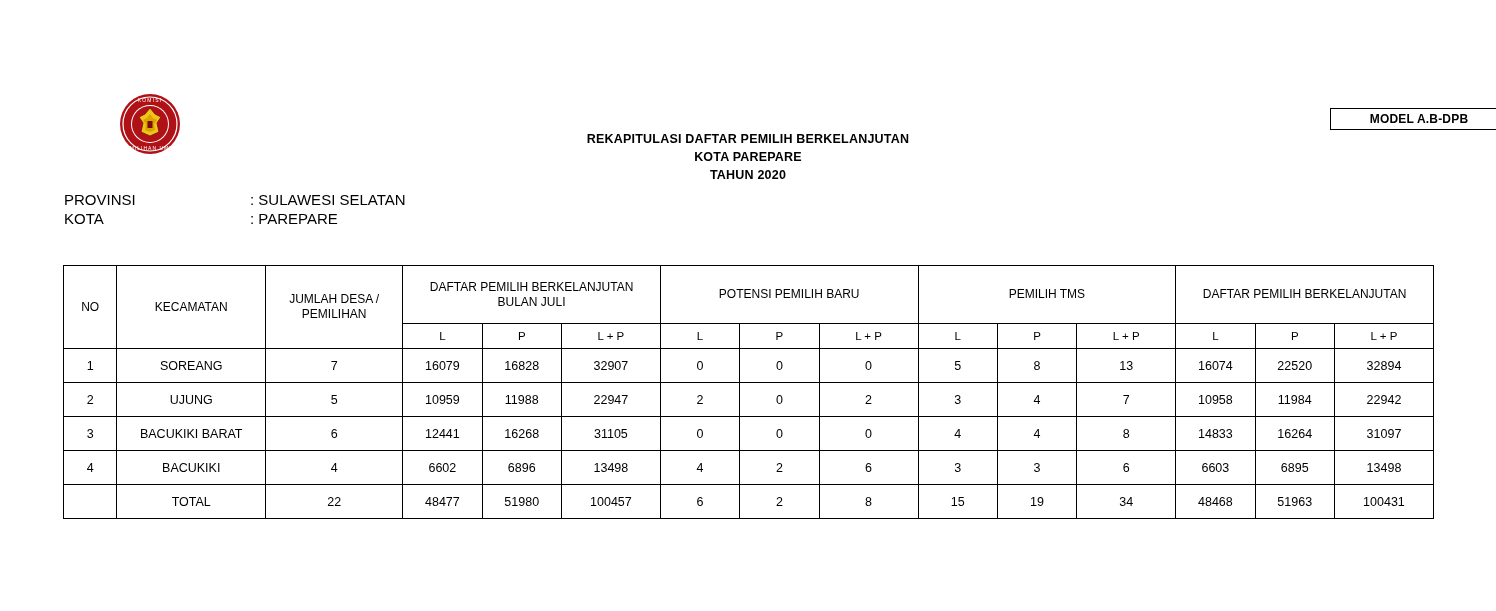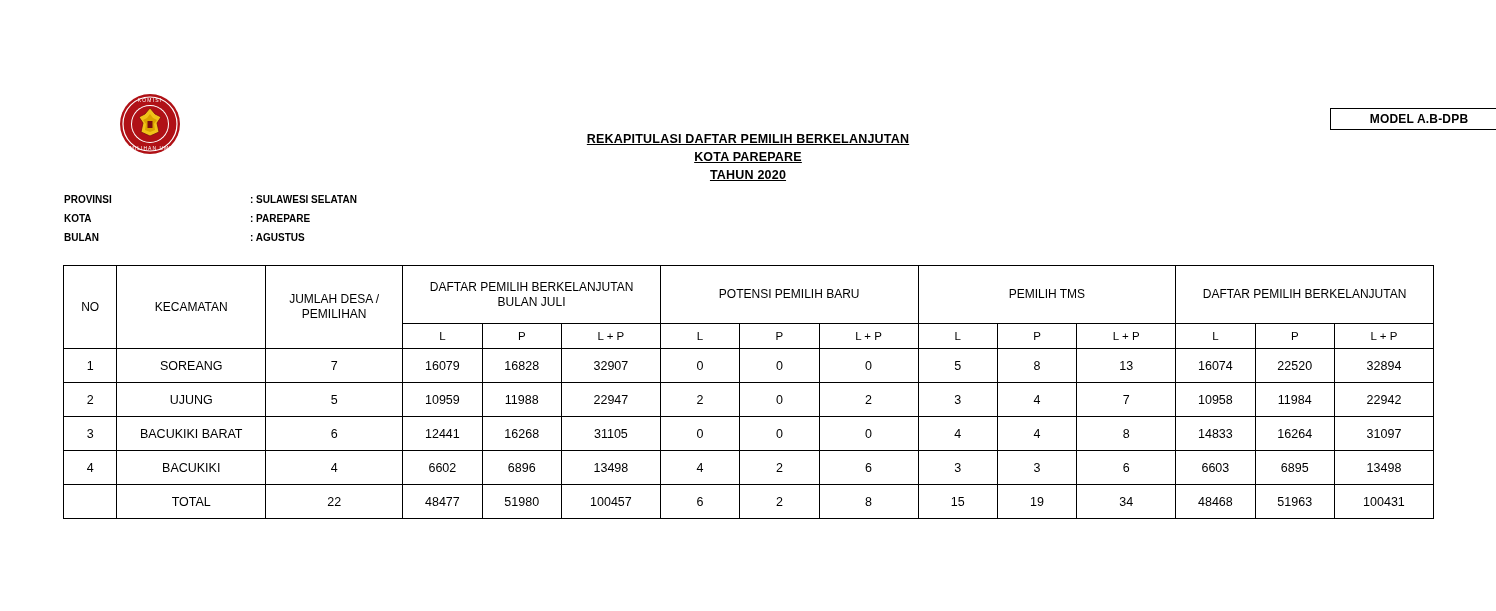--- a/index.html
+++ b/index.html
@@ -42,35 +42,34 @@
   }
 
   
   .title-block {
     position: absolute;
     left: 0;
     top: 130px;
     width: 1496px;
     text-align: center;
     line-height: 18px;
-    text-decoration: underline;
   }
   .title-block div {
     font-size: 12.5px;
     font-weight: bold;
     letter-spacing: 0.2px;
   }
 
   
   .meta-block {
     position: absolute;
     left: 64px;
     top: 190px;
-    font-size: 10px;
-    font-weight: bold;
+    font-size: 15px;
+    font-weight: normal;
     line-height: 19px;
   }
   .meta-row {
     display: flex;
   }
   .meta-label {
     width: 186px;
   }
   .meta-value {
     white-space: nowrap;
@@ -150,24 +149,20 @@
 </div>
 
 <div class="meta-block">
   <div class="meta-row">
     <span class="meta-label">PROVINSI</span>
     <span class="meta-value">: SULAWESI SELATAN</span>
   </div>
   <div class="meta-row">
     <span class="meta-label">KOTA</span>
     <span class="meta-value">: PAREPARE</span>
-  </div>
-  <div class="meta-row">
-    <span class="meta-label">BULAN</span>
-    <span class="meta-value">: AGUSTUS</span>
   </div>
 </div>
 
 <div class="table-wrap">
   <table class="rekap">
     <colgroup>
       <col class="no-col">
         <col class="kec-col">
         <col class="desa-col">
       <col class="num-col">

